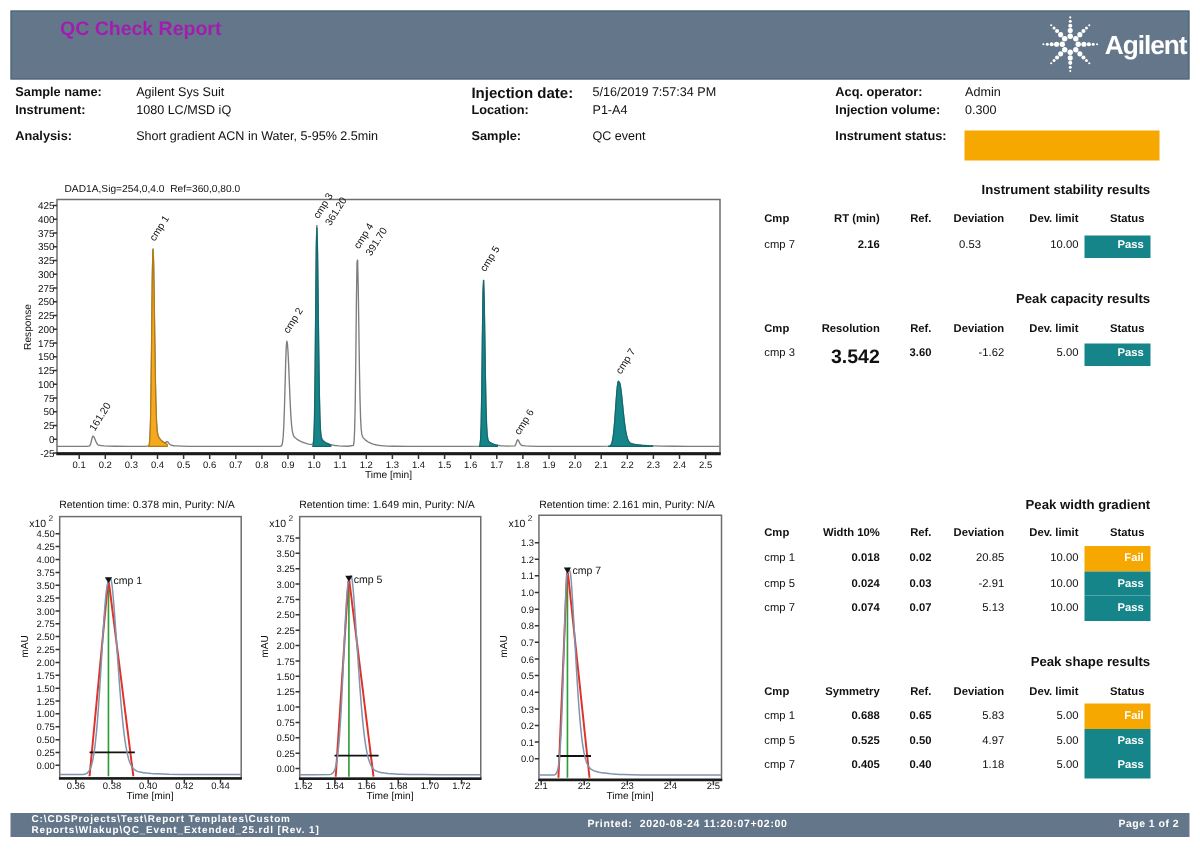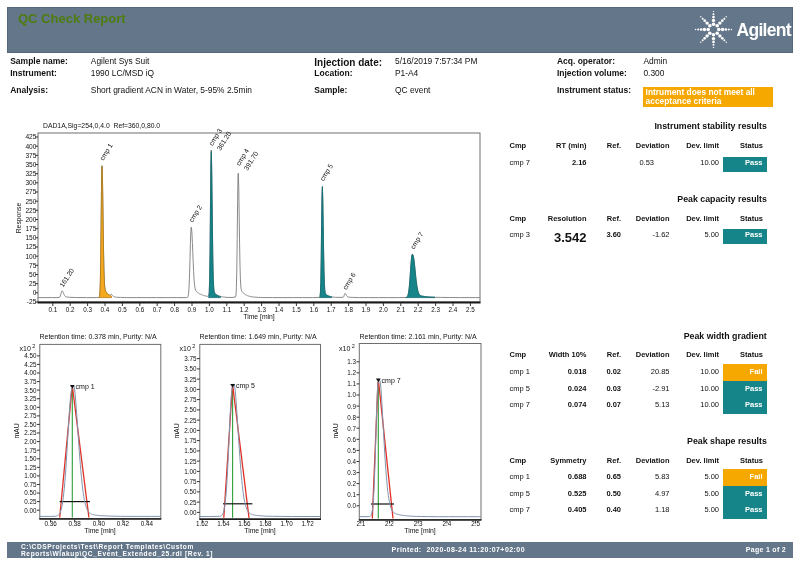--- a/index.html
+++ b/index.html
@@ -178,21 +178,21 @@
 <text x="420" y="532.8" font-size="6.8" fill="#111" text-anchor="middle">Time [min]</text>
 <line x1="378.3" y1="381.7" x2="378.3" y2="518.5" stroke="#2e9e38" stroke-width="1.1"></line>
 <line x1="372.3" y1="518.5" x2="378.0" y2="381.7" stroke="#e03127" stroke-width="1.3"></line>
 <line x1="378.6" y1="381.7" x2="393.0" y2="518.5" stroke="#e03127" stroke-width="1.3"></line>
 <line x1="371.0" y1="504.0" x2="394.0" y2="504.0" stroke="#111" stroke-width="1.2"></line>
 <path d="M359.3,516.7 L369.3,516.6 L369.8,516.5 L370.3,516.2 L370.8,515.7 L371.3,514.8 L371.8,513.3 L372.3,510.8 L372.8,507.0 L373.3,501.3 L373.8,493.5 L374.3,483.1 L374.8,470.1 L375.3,454.9 L375.8,438.2 L376.3,421.3 L376.8,405.7 L377.3,392.9 L377.8,384.6 L378.3,381.7 L378.8,380.8 L379.3,379.3 L380.3,381.9 L380.8,387.0 L381.3,393.9 L381.8,401.9 L382.3,410.5 L382.8,419.4 L383.3,428.4 L383.8,437.4 L384.3,446.0 L384.8,454.3 L385.3,462.1 L385.8,469.3 L386.3,475.8 L386.8,481.7 L387.3,486.9 L387.8,491.4 L388.3,495.4 L388.8,498.7 L389.3,501.6 L389.8,504.0 L390.3,505.9 L390.8,507.6 L391.3,508.9 L391.8,510.0 L392.3,510.8 L392.8,511.5 L393.3,512.1 L393.8,512.6 L394.3,513.0 L394.8,513.3 L395.3,513.5 L395.8,513.8 L396.3,514.0 L396.8,514.1 L397.3,514.3 L397.8,514.4 L398.3,514.5 L399.3,514.8 L400.3,515.0 L401.3,515.1 L402.3,515.3 L403.3,515.4 L404.3,515.5 L405.8,515.7 L407.3,515.9 L408.8,516.0 L410.8,516.1 L413.3,516.3 L416.3,516.4 L420.8,516.5 L428.3,516.6 L438.3,516.7 L448.3,516.7 L458.3,516.7 L468.3,516.7 L478.3,516.7 L480.8,516.7" fill="none" stroke="#7f94ad" stroke-width="1"></path>
 <path d="M375.9,378.4 L380.7,378.4 L378.3,382.3 Z" fill="#111"></path>
 <text x="381.6" y="382.9" font-size="7" fill="#111">cmp 7</text>
 </svg>
 <div style="position:absolute;left:7px;top:7px;width:786px;height:46px;background:#64778A;border:1px solid #55687c"></div>
-<div class="t b" style="left:18px;top:11.6px;font-size:13px;color:#4d7c0f">QC Check Report</div>
+<div class="t b" style="left:40px;top:11.6px;font-size:13px;color:#a21caf">QC Check Report</div>
 <svg width="110" height="46" style="position:absolute;left:683px;top:7px">
 <circle cx="30.5" cy="17.2" r="1.8" fill="#fff"></circle>
 <circle cx="30.5" cy="13.4" r="1.7" fill="#fff"></circle>
 <circle cx="30.5" cy="10.1" r="1.35" fill="#fff"></circle>
 <circle cx="30.5" cy="7.2" r="1.0" fill="#fff"></circle>
 <circle cx="30.5" cy="4.6" r="0.7" fill="#fff"></circle>
 <circle cx="34.2" cy="18.8" r="1.8" fill="#fff"></circle>
 <circle cx="36.9" cy="16.1" r="1.7" fill="#fff"></circle>
 <circle cx="39.3" cy="13.7" r="1.35" fill="#fff"></circle>
 <circle cx="41.3" cy="11.7" r="1.0" fill="#fff"></circle>
@@ -225,36 +225,35 @@
 <circle cx="26.8" cy="18.8" r="1.8" fill="#fff"></circle>
 <circle cx="24.1" cy="16.1" r="1.7" fill="#fff"></circle>
 <circle cx="21.7" cy="13.7" r="1.35" fill="#fff"></circle>
 <circle cx="19.7" cy="11.7" r="1.0" fill="#fff"></circle>
 <circle cx="17.8" cy="9.8" r="0.7" fill="#fff"></circle>
 <text x="53.5" y="29.3" font-size="17.5" font-weight="bold" fill="#fff" letter-spacing="-0.7" font-family="Liberation Sans, sans-serif">Agilent</text>
 </svg>
 <div class="t b" style="left:10.2px;top:56.8px;font-size:8.5px">Sample name:</div>
 <div class="t" style="left:90.8px;top:56.8px;font-size:8.4px">Agilent Sys Suit</div>
 <div class="t b" style="left:10.2px;top:68.6px;font-size:8.5px">Instrument:</div>
-<div class="t" style="left:90.8px;top:68.6px;font-size:8.4px">1990 LC/MSD iQ</div>
+<div class="t" style="left:90.8px;top:68.6px;font-size:8.4px">1080 LC/MSD iQ</div>
 <div class="t b" style="left:10.2px;top:86.2px;font-size:8.5px">Analysis:</div>
 <div class="t" style="left:90.8px;top:86.2px;font-size:8.4px">Short gradient ACN in Water, 5-95% 2.5min</div>
 <div class="t b" style="left:314.3px;top:56.8px;font-size:10px">Injection date:</div>
 <div class="t" style="left:395px;top:56.8px;font-size:8.4px">5/16/2019 7:57:34 PM</div>
 <div class="t b" style="left:314.3px;top:68.6px;font-size:8.5px">Location:</div>
 <div class="t" style="left:395px;top:68.6px;font-size:8.4px">P1-A4</div>
 <div class="t b" style="left:314.3px;top:86.2px;font-size:8.5px">Sample:</div>
 <div class="t" style="left:395px;top:86.2px;font-size:8.4px">QC event</div>
 <div class="t b" style="left:556.9px;top:56.8px;font-size:8.5px">Acq. operator:</div>
 <div class="t" style="left:643.4px;top:56.8px;font-size:8.4px">Admin</div>
 <div class="t b" style="left:556.9px;top:68.6px;font-size:8.5px">Injection volume:</div>
 <div class="t" style="left:643.4px;top:68.6px;font-size:8.4px">0.300</div>
 <div class="t b" style="left:556.9px;top:86.2px;font-size:8.5px">Instrument status:</div>
 <div style="position:absolute;left:643.4px;top:87px;width:130px;height:20px;background:#F7A800"></div>
-<div style="position:absolute;left:645.6px;top:87.6px;font-size:8.4px;font-weight:bold;color:#fff;line-height:9.7px;white-space:nowrap">Intrument does not meet all<br>acceptance criteria</div>
 <div class="t b" style="right:33.200000000000045px;top:121.4px;font-size:8.8px">Instrument stability results</div>
 <div class="t b" style="left:509.5px;top:142.4px;font-size:7.5px">Cmp</div>
 <div class="t b" style="right:213.5px;top:142.4px;font-size:7.5px">RT (min)</div>
 <div class="t b" style="right:179px;top:142.4px;font-size:7.5px">Ref.</div>
 <div class="t b" style="right:130.5px;top:142.4px;font-size:7.5px">Deviation</div>
 <div class="t b" style="right:81px;top:142.4px;font-size:7.5px">Dev. limit</div>
 <div class="t b" style="right:37px;top:142.4px;font-size:7.5px">Status</div>
 <div style="position:absolute;left:722.5px;top:156.9px;width:44px;height:14.7px;background:#15858A"></div>
 <div class="t" style="left:509.5px;top:158.5px;font-size:7.5px">cmp 7</div>
 <div class="t b" style="right:213.5px;top:158.5px;font-size:7.5px">2.16</div>

